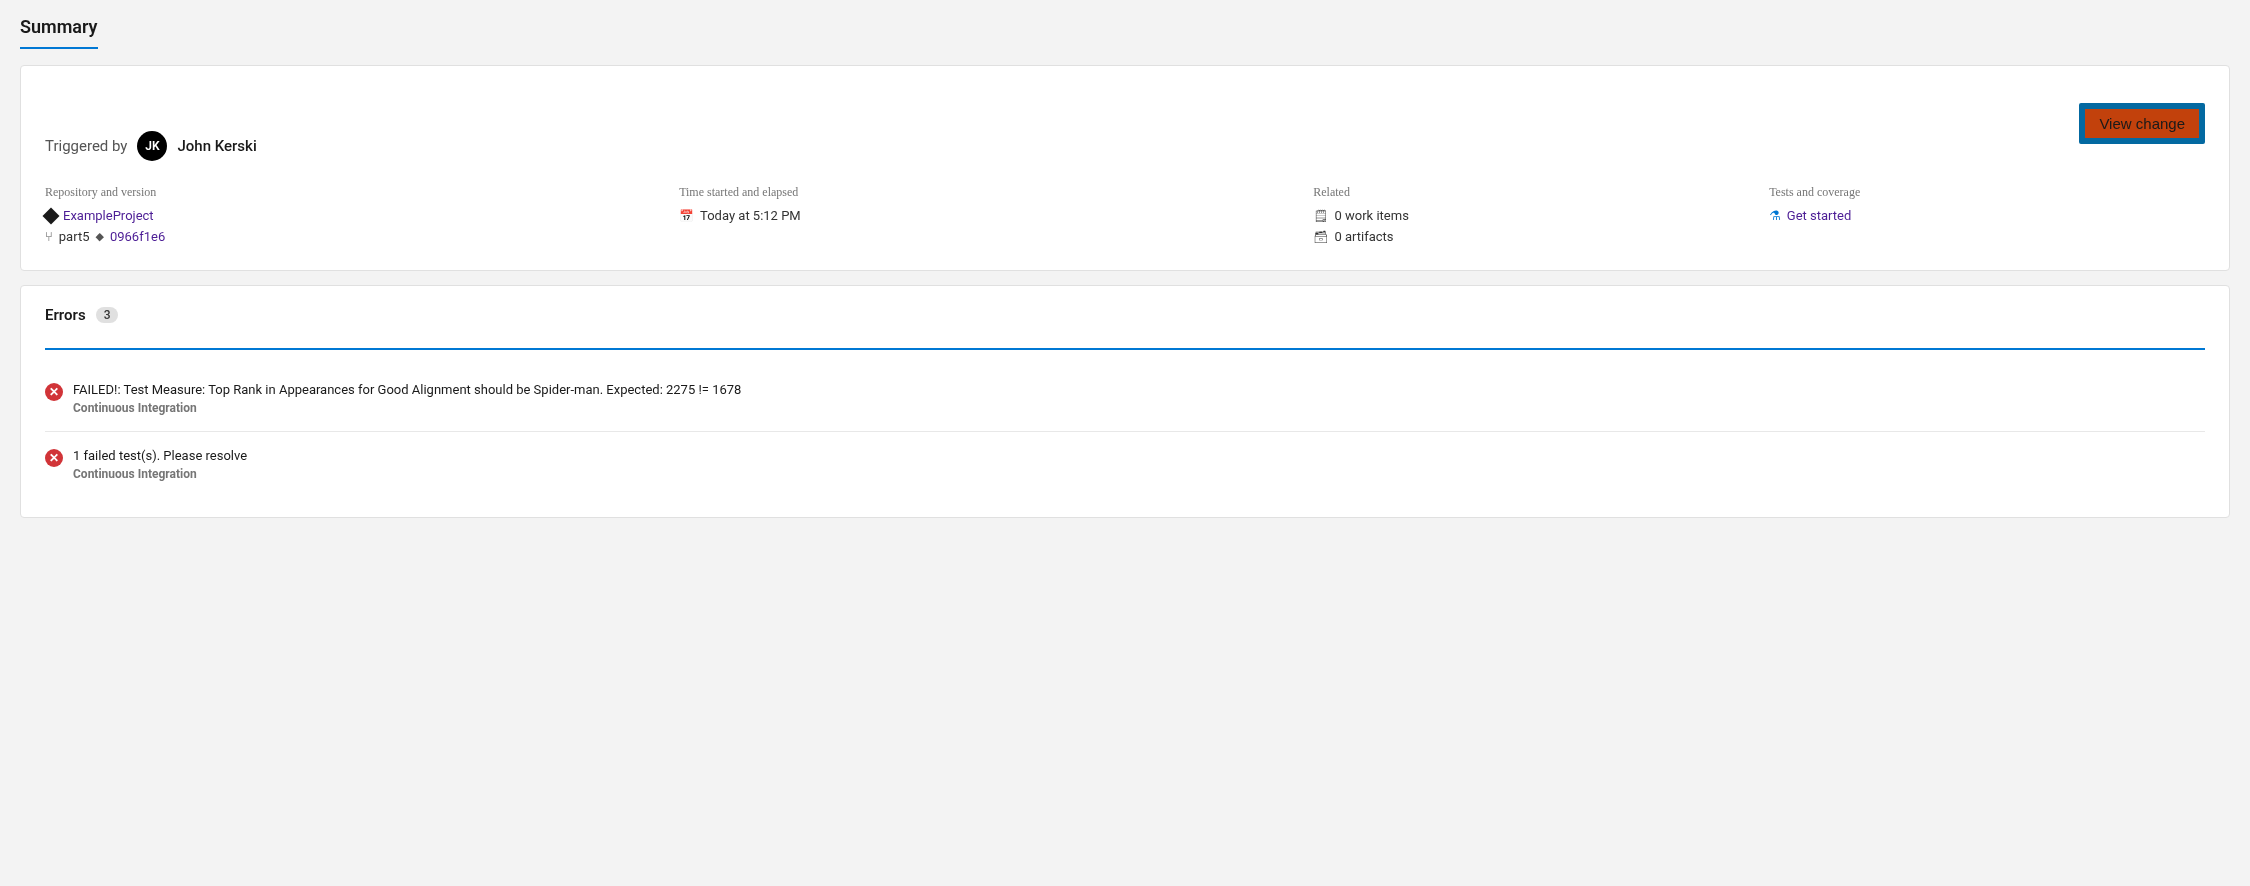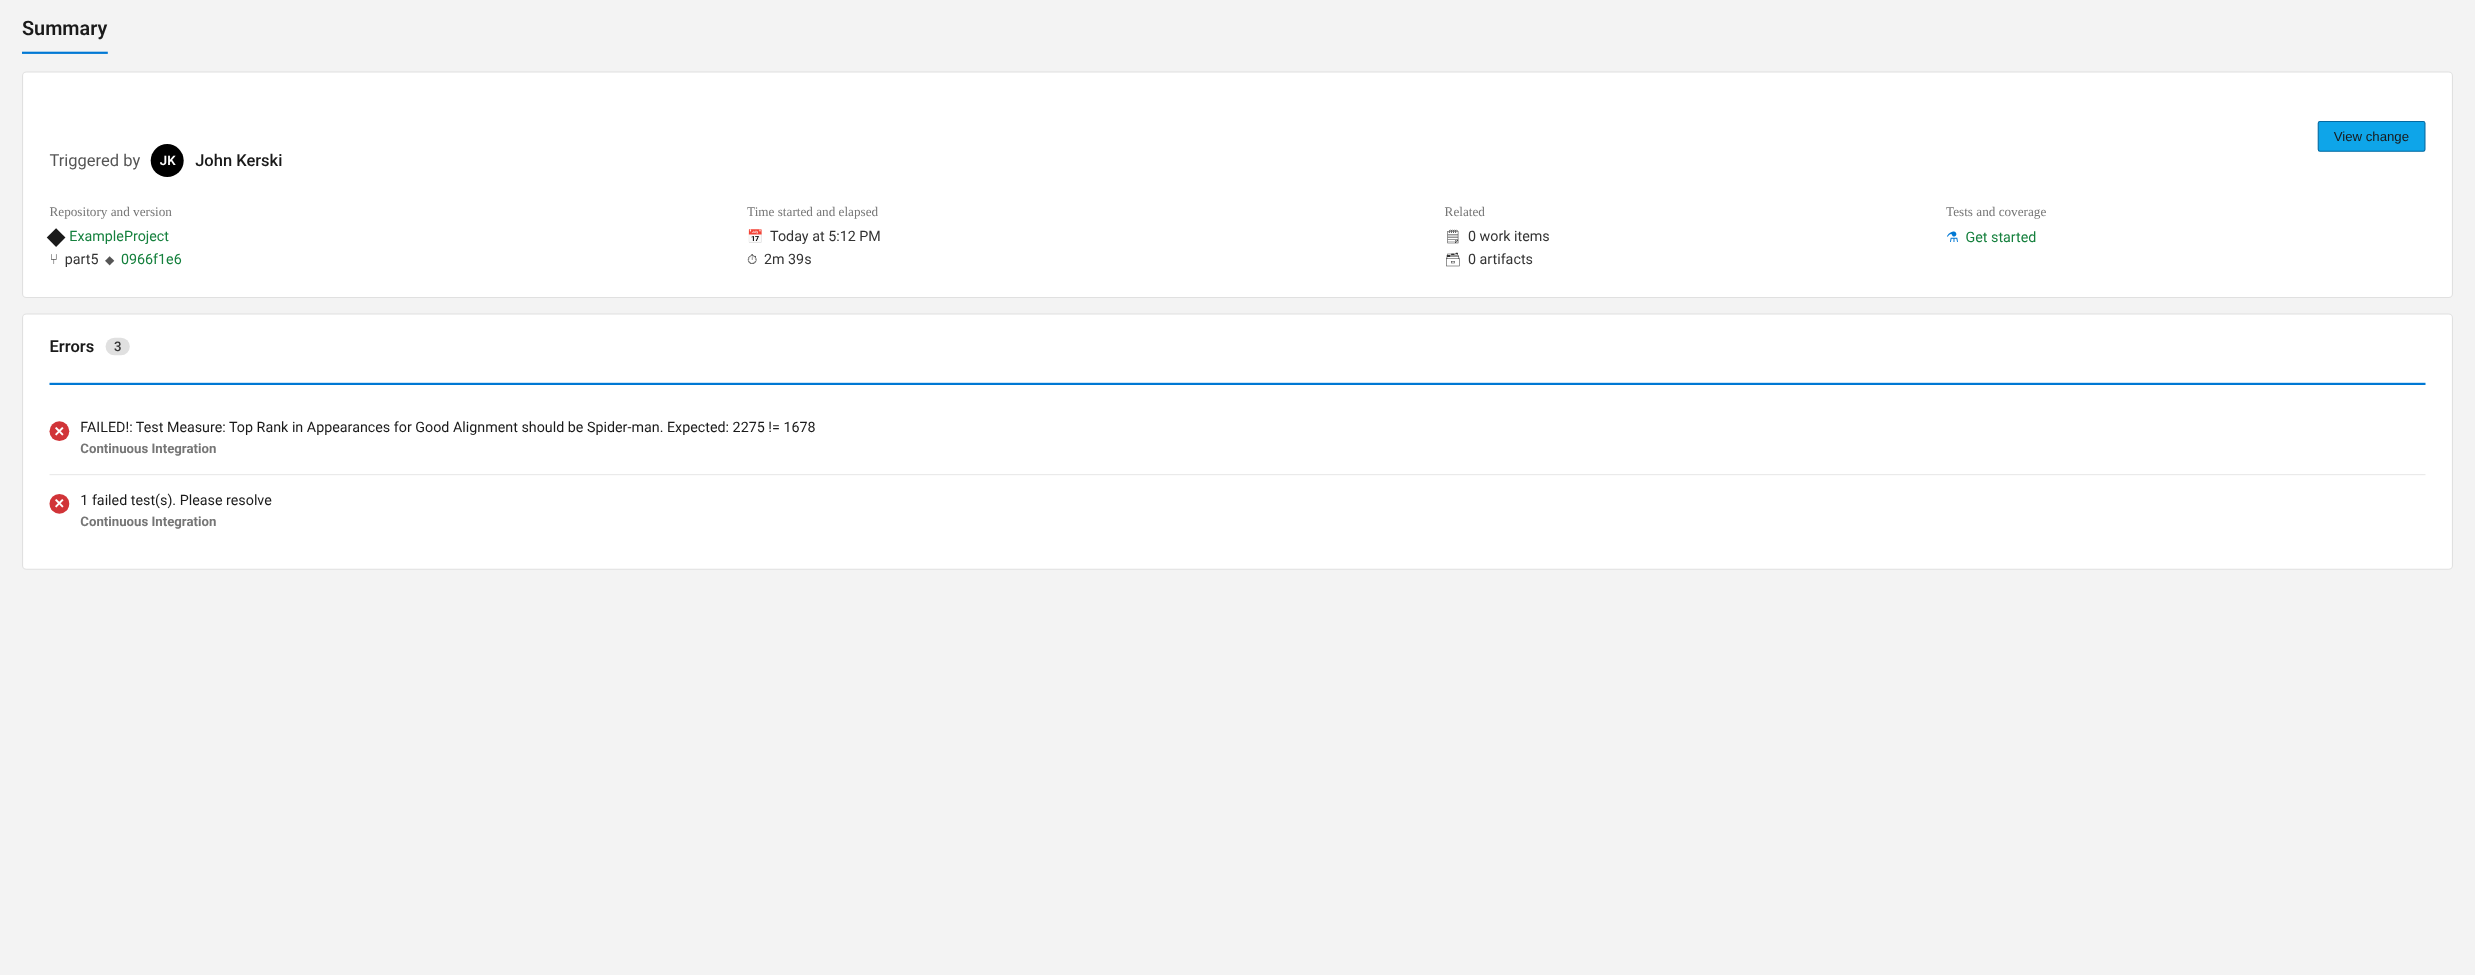--- a/index.html
+++ b/index.html
@@ -62,24 +62,24 @@
       color: #555;
       font-size: 15px;
     }
     .user-name {
       font-size: 15px;
       font-weight: 500;
       color: #1a1a1a;
     }
     .view-change-btn {
       padding: 6px 14px;
-      background: #0ea5e9;
-      border: 1px solid #0369a1;
+      background: #c2410c;
+      border: 6px solid #0369a1;
       border-radius: 2px;
-      font-size: 12px;
+      font-size: 15px;
       cursor: pointer;
       color: #1a1a1a;
     }
 
     
     .info-columns {
       display: flex;
       gap: 0;
     }
     .info-col {
@@ -113,21 +113,21 @@
     }
     .icon-branch {
       color: #555;
       font-size: 13px;
     }
     .icon-commit {
       color: #555;
       font-size: 11px;
     }
     .link-text {
-      color: #15803d;
+      color: #4c1d95;
       text-decoration: none;
       cursor: pointer;
     }
 
     
     .cal-icon::before { content: '📅'; font-size: 12px; }
     .clock-icon::before { content: '⏱'; font-size: 12px; }
 
     
     .workitem-icon::before { content: '🗒'; font-size: 12px; }
@@ -238,24 +238,20 @@
         <a class="link-text">0966f1e6</a>
       </div>
     </div>
 
     <div class="info-col">
       <div class="info-col-label">Time started and elapsed</div>
       <div class="info-col-row">
         <span class="cal-icon"></span>
         <span>Today at 5:12 PM</span>
       </div>
-      <div class="info-col-row">
-        <span class="clock-icon"></span>
-        <span>2m 39s</span>
-      </div>
     </div>
 
     <div class="info-col info-col-narrow">
       <div class="info-col-label">Related</div>
       <div class="info-col-row">
         <span class="workitem-icon"></span>
         <span>0 work items</span>
       </div>
       <div class="info-col-row">
         <span class="artifact-icon"></span>

